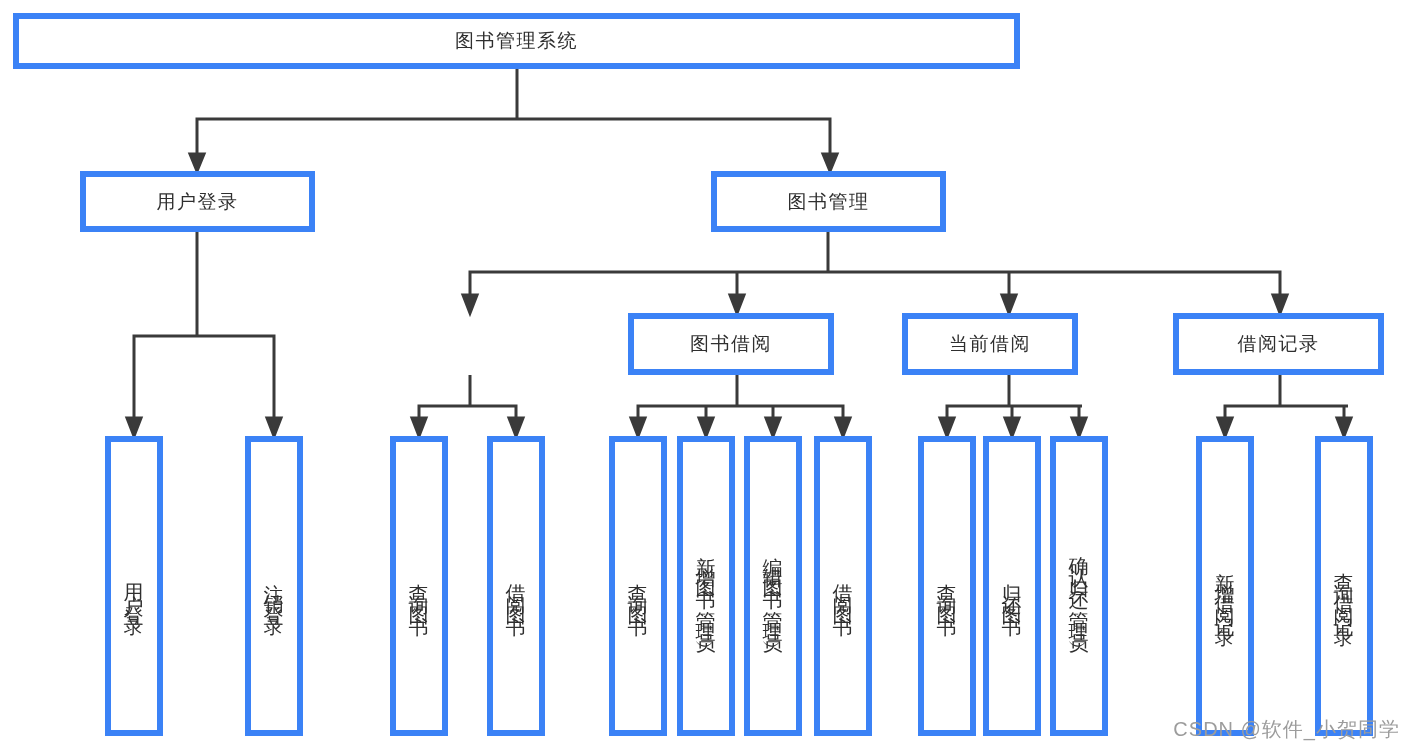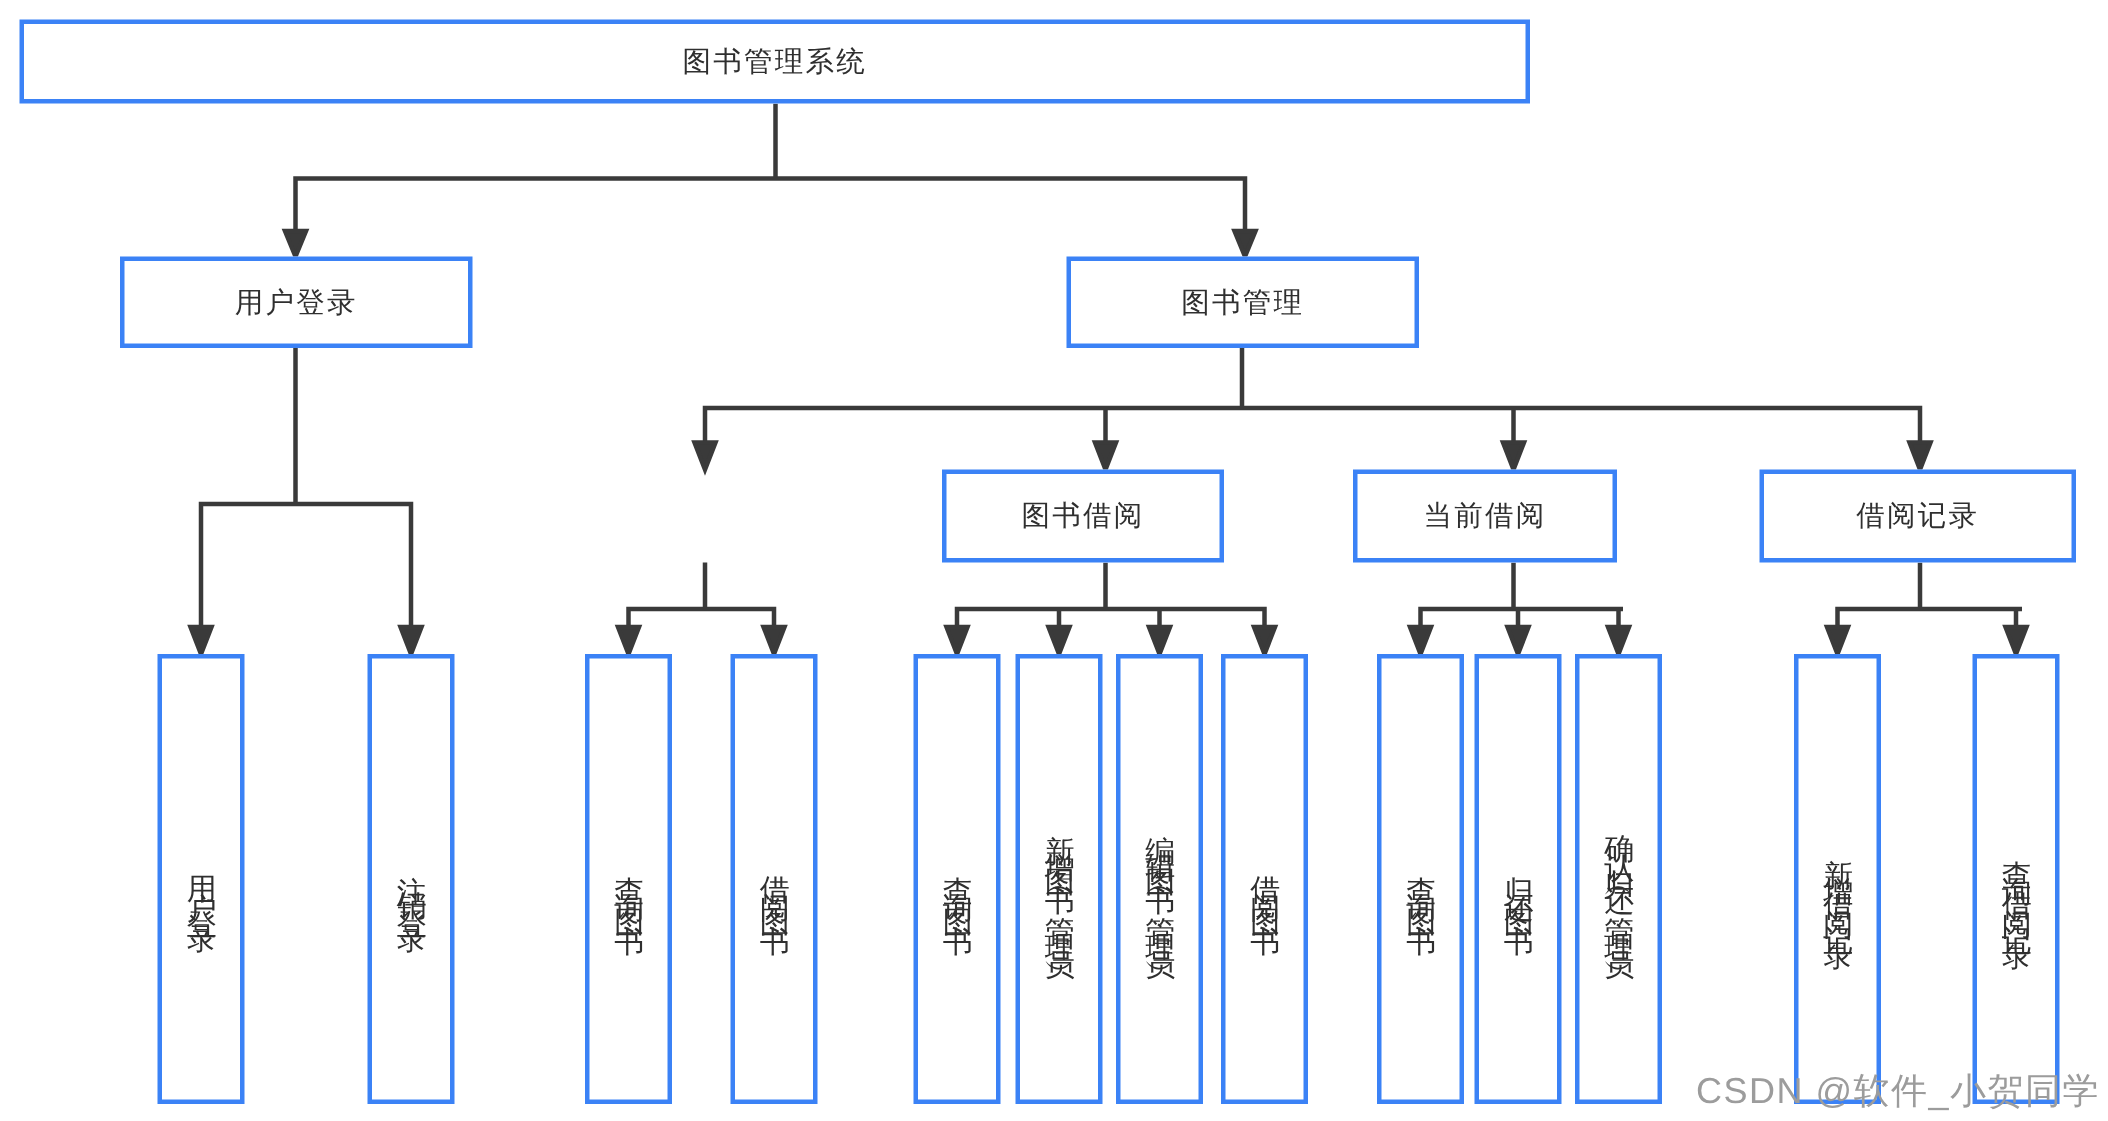--- a/index.html
+++ b/index.html
@@ -5,33 +5,33 @@
   html,body { margin:0; padding:0; }
   body {
     width:1405px; height:747px; position:relative; overflow:hidden;
     background:#ffffff;
     font-family:"Liberation Sans","DejaVu Sans",sans-serif;
   }
   #stage { position:absolute; inset:0; width:1405px; height:747px; }
   #connectors { position:absolute; left:0; top:0; z-index:1; }
   .box {
     position:absolute; box-sizing:border-box; z-index:2;
-    border:3px solid #3b82f6; background:#ffffff;
+    border:6px solid #3b82f6; background:#ffffff;
     display:flex; align-items:center; justify-content:center;
     color:#2f2f2f;
   }
   .h { font-size:19px; letter-spacing:1.5px; white-space:nowrap; }
   .v {
     writing-mode:vertical-rl; text-orientation:mixed;
     font-size:20px; letter-spacing:11px; line-height:1;
     padding-top:8px;
   }
   #watermark {
     position:absolute; right:5px; bottom:4px; z-index:3;
-    font-size:24px; color:#9c9c9c; letter-spacing:1px; white-space:nowrap;
+    font-size:20px; color:#9c9c9c; letter-spacing:1px; white-space:nowrap;
   }
 </style>
 </head>
 <body>
 
 <div id="stage">
 
   <svg id="connectors" width="1405" height="747" viewBox="0 0 1405 747">
     <g stroke="#3a3a3a" stroke-width="3" fill="#3a3a3a">
 
@@ -82,21 +82,21 @@
         <polygon points="1337,418 1351,418 1344,436"></polygon>
       </g>
     </g>
   </svg>
 
   <div class="box h" style="left:13px;top:13px;width:1007px;height:56px">图书管理系统</div>
 
   <div class="box h" style="left:80px;top:171px;width:235px;height:61px">用户登录</div>
   <div class="box h" style="left:711px;top:171px;width:235px;height:61px">图书管理</div>
 
-  <div class="box h" style="left:628px;top:313px;width:188px;height:62px">图书借阅</div>
+  <div class="box h" style="left:628px;top:313px;width:206px;height:62px">图书借阅</div>
   <div class="box h" style="left:902px;top:313px;width:176px;height:62px">当前借阅</div>
   <div class="box h" style="left:1173px;top:313px;width:211px;height:62px">借阅记录</div>
 
   <div class="box v" style="left:105px;top:436px;width:58px;height:300px">用户登录</div>
   <div class="box v" style="left:245px;top:436px;width:58px;height:300px">注销登录</div>
 
   <div class="box v" style="left:390px;top:436px;width:58px;height:300px">查询图书</div>
   <div class="box v" style="left:487px;top:436px;width:58px;height:300px">借阅图书</div>
 
   <div class="box v" style="left:609px;top:436px;width:58px;height:300px">查询图书</div>

